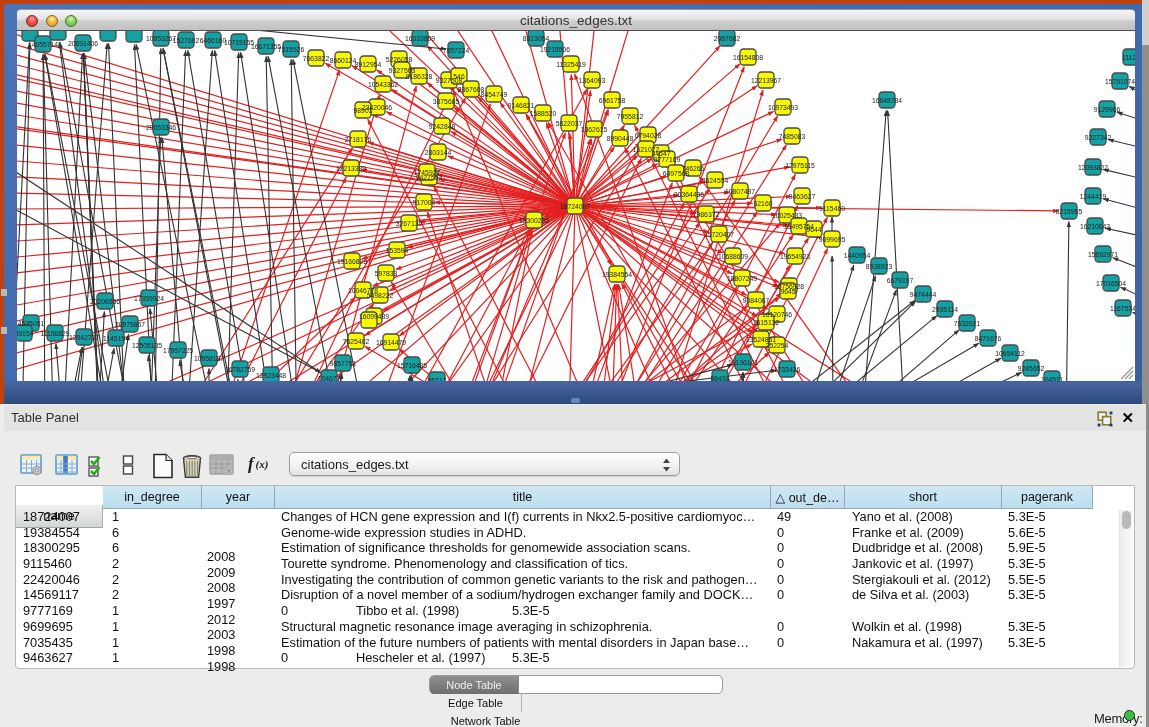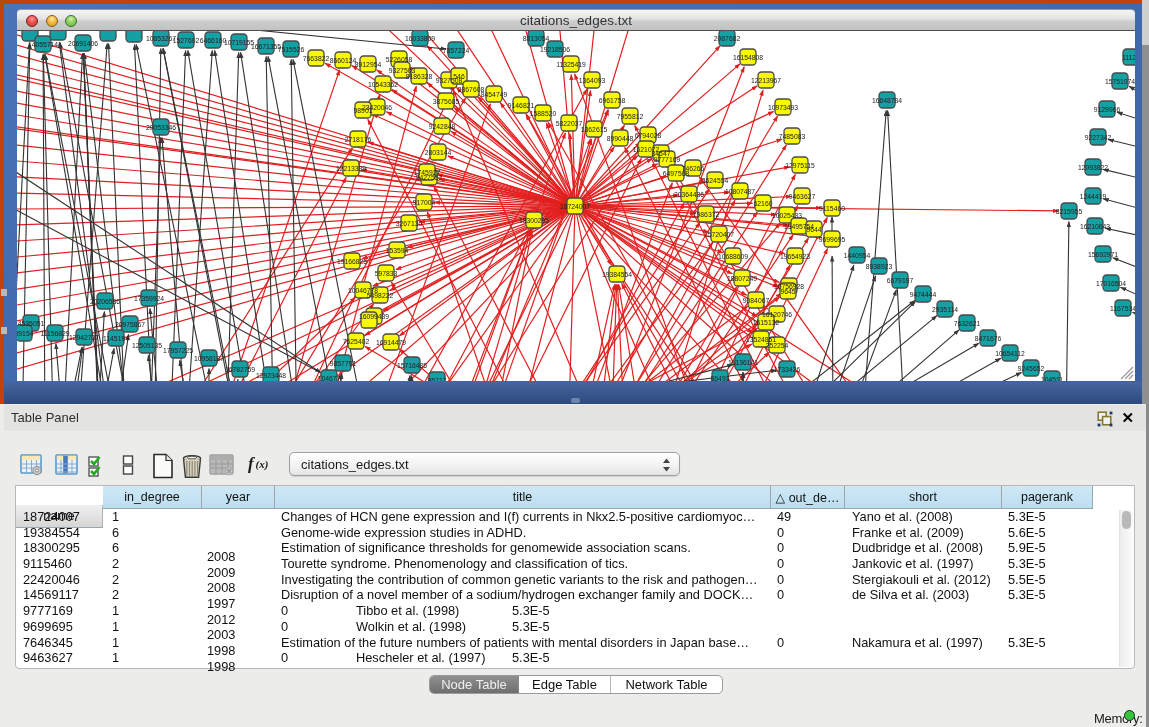--- a/index.html
+++ b/index.html
@@ -38,21 +38,21 @@
 #th0 { width:87px; background:linear-gradient(#efefef,#d6d6d6); border-right:1px solid #b0b0b0;margin-top:19px; }
 #tbody { position:absolute; left:0; top:23px; width:1104px; height:163px; overflow:hidden; font-size:12.8px; color:#111; }
 .tr { display:flex; height:15.7px; line-height:15.7px; white-space:nowrap; }
 .c0 { width:87px; padding-left:7px; } .c1 { width:99px; padding-left:9px; }
 .c2 { width:73px; padding-left:5px;margin-top:40px; } .c3 { width:496px; padding-left:6px; overflow:hidden; }
 .c4 { width:74px; padding-left:6px; } .c5 { width:157px; padding-left:7px; }
 .c6 { width:91px; padding-left:6px; }
 #vscroll { position:absolute; right:1px; top:24px; width:14px; height:157px; background:linear-gradient(90deg,#ededed,#fbfbfb); border-left:1px solid #e2e2e2; }
 #vthumb { position:absolute; left:2px; top:1px; width:9px; height:18px; background:#b9b9b9; border-radius:4.5px; }
 #tabs { position:absolute; left:429px; top:675px; width:294px; height:19px; border:1px solid #9b9b9b; border-radius:5px;
-  background:#fff; display:flex; font-size:13px; }
+  background:#fff; display:flex; font-size:11px;flex-direction:column; }
 .tab { text-align:center; line-height:18px; color:#111; }
 #tab1 { background:linear-gradient(#909090,#6e6e6e); color:#f0f0f0; border-radius:4px 0 0 4px; border-right:1px solid #888; }
 #tab2 { border-right:1px solid #b5b5b5; }
 #memory { position:absolute; left:1062px; top:711px; letter-spacing:-0.3px; font-size:13px; color:#1a1a1a;padding-left:32px; }
 #memdot { position:absolute; left:1124px; top:710px; width:11px; height:11px; border-radius:50%;
   background:#35c53c; border:1.5px solid #2a2a2a; }
 </style></head>
 <body>
 <div id="root">
   <div id="desktop"></div>
@@ -776,26 +776,27 @@
             <div class="c1">1</div>
             <div class="c2">1998</div>
             <div class="c4">0</div>
             <div class="c5">Tibbo et al. (1998)</div>
             <div class="c6">5.3E-5</div>
           </div>
 <div class="tr">
             <div class="c0">9699695</div>
             <div class="c1">1</div>
             <div class="c2">1998</div>
+            <div class="c3">Structural magnetic resonance image averaging in schizophrenia.</div>
             <div class="c4">0</div>
             <div class="c5">Wolkin et al. (1998)</div>
             <div class="c6">5.3E-5</div>
           </div>
 <div class="tr">
-            <div class="c0">7646345</div>
+            <div class="c0">7035435</div>
             <div class="c1">1</div>
             <div class="c2">1997</div>
             <div class="c3">Estimation of the future numbers of patients with mental disorders in Japan base…</div>
             <div class="c4">0</div>
             <div class="c5">Nakamura et al. (1997)</div>
             <div class="c6">5.3E-5</div>
           </div>
 <div class="tr">
             <div class="c0">9463627</div>
             <div class="c1">1</div>

